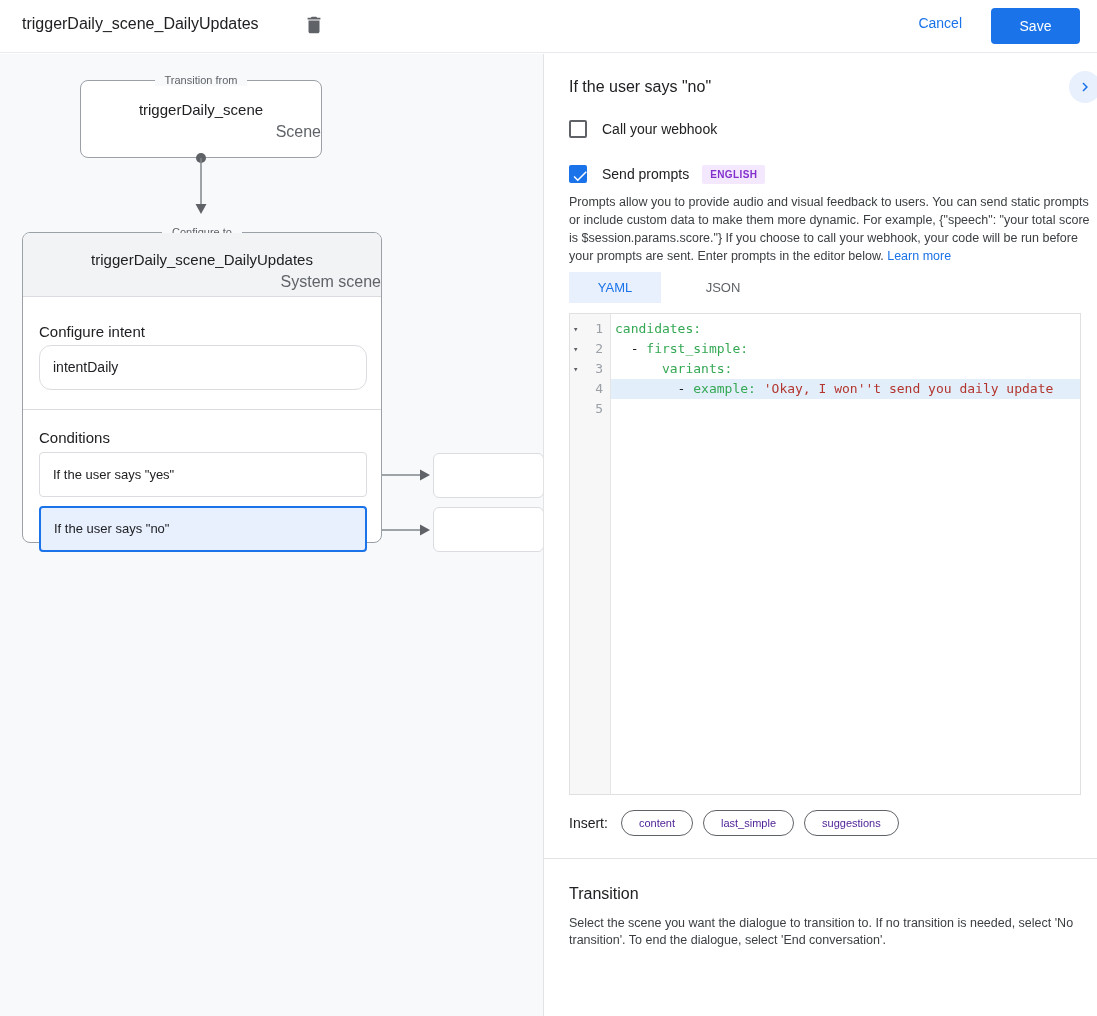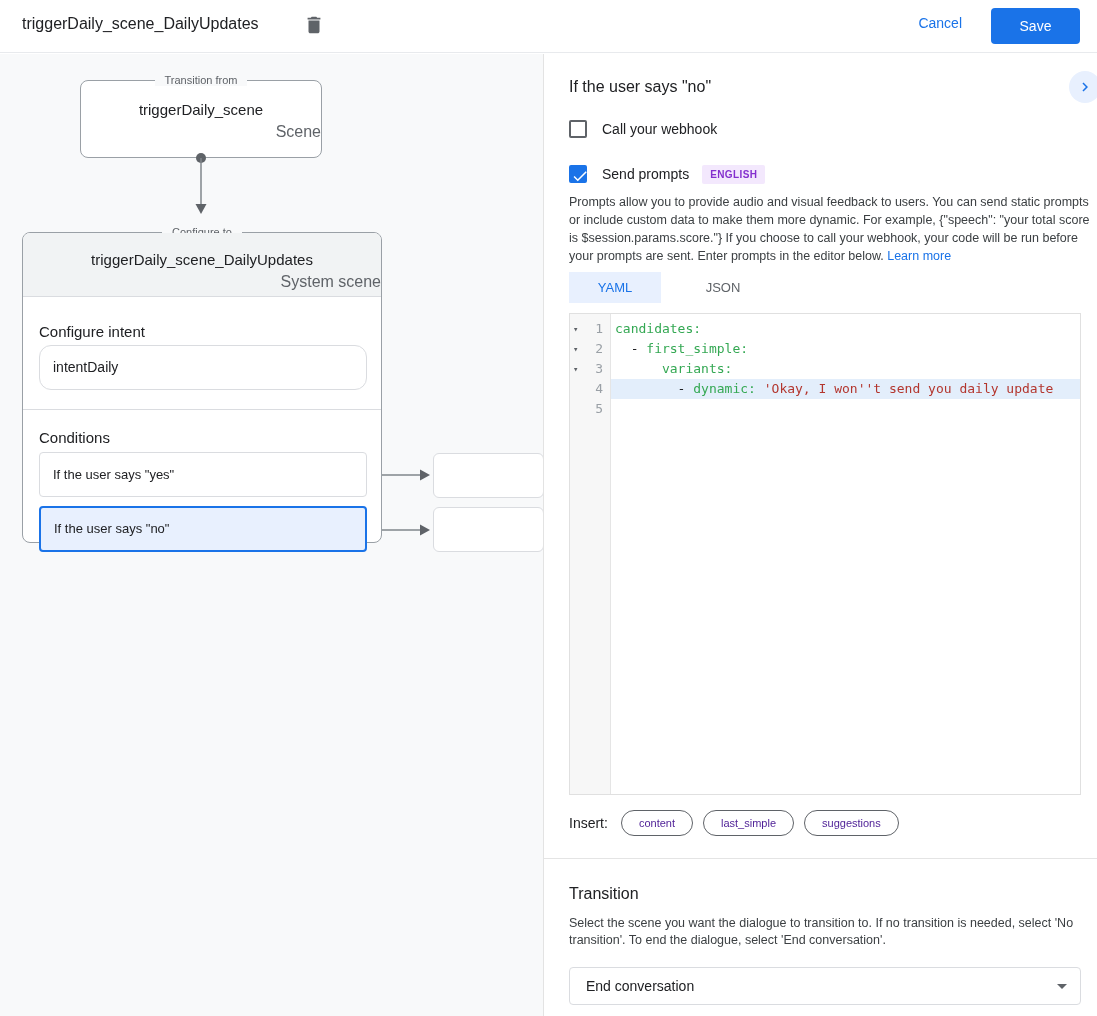--- a/index.html
+++ b/index.html
@@ -215,34 +215,30 @@
           <span class="lnum">4</span>
         </div>
       <div class="gut-row">
           <span class="lnum">5</span>
         </div>
     </div>
     <div id="code-area">
       <div class="code-line"><span></span><span class="tok-key">candidates:</span><span class="tok-str"></span></div>
       <div class="code-line"><span>  - </span><span class="tok-key">first_simple:</span><span class="tok-str"></span></div>
       <div class="code-line"><span>      </span><span class="tok-key">variants:</span><span class="tok-str"></span></div>
-      <div class="code-line hl"><span>        - </span><span class="tok-key">dynamic:</span><span class="tok-str"> 'Okay, I won''t send you daily update</span></div>
+      <div class="code-line hl"><span>        - </span><span class="tok-key">example:</span><span class="tok-str"> 'Okay, I won''t send you daily update</span></div>
       <div class="code-line"><span></span><span class="tok-key"></span><span class="tok-str"></span></div>
     </div>
   </div>
 
   <div id="insert-row">
     <span id="insert-label">Insert:</span>
     <button class="pill">content</button>
     <button class="pill">last_simple</button>
     <button class="pill">suggestions</button>
   </div>
 
   <div id="panel-divider"></div>
 
   <div id="transition-title">Transition</div>
   <div id="transition-desc">Select the scene you want the dialogue to transition to. If no transition is needed, select 'No transition'. To end the dialogue, select 'End conversation'.</div>
 
-  <div id="transition-select">
-    <span id="transition-value">End conversation</span>
-    <span id="select-caret"></span>
-  </div>
 </div>
 
 </body></html>

